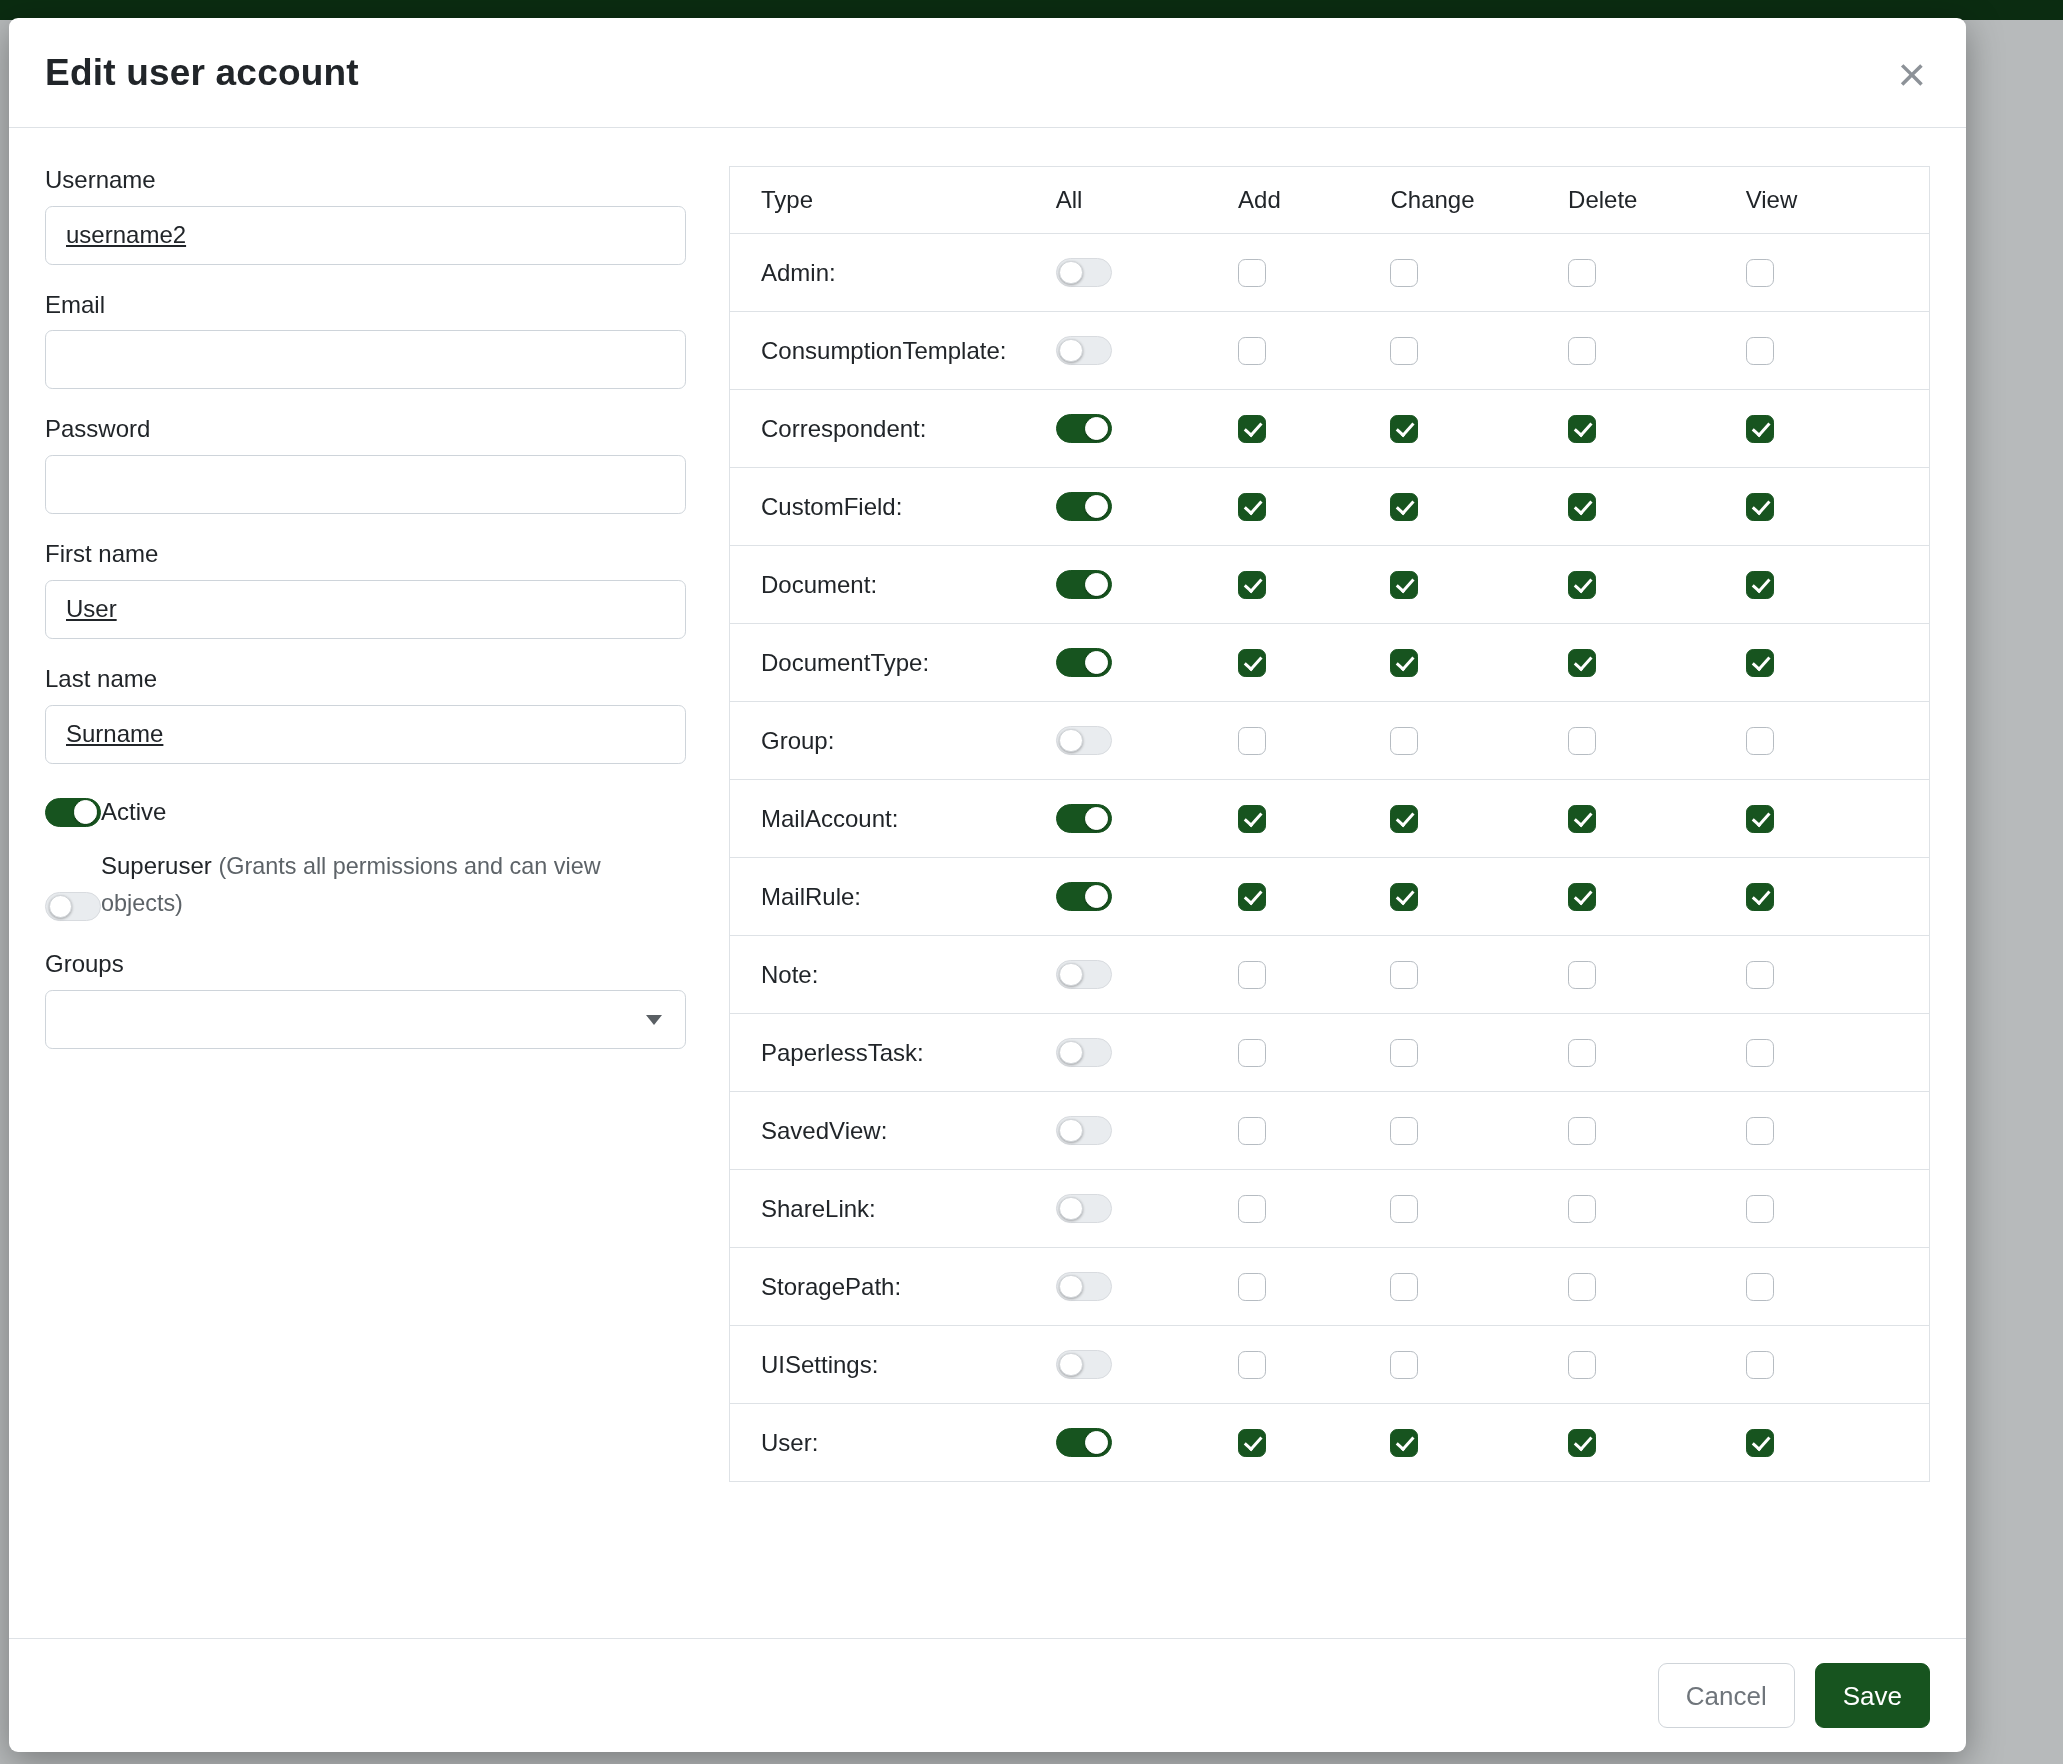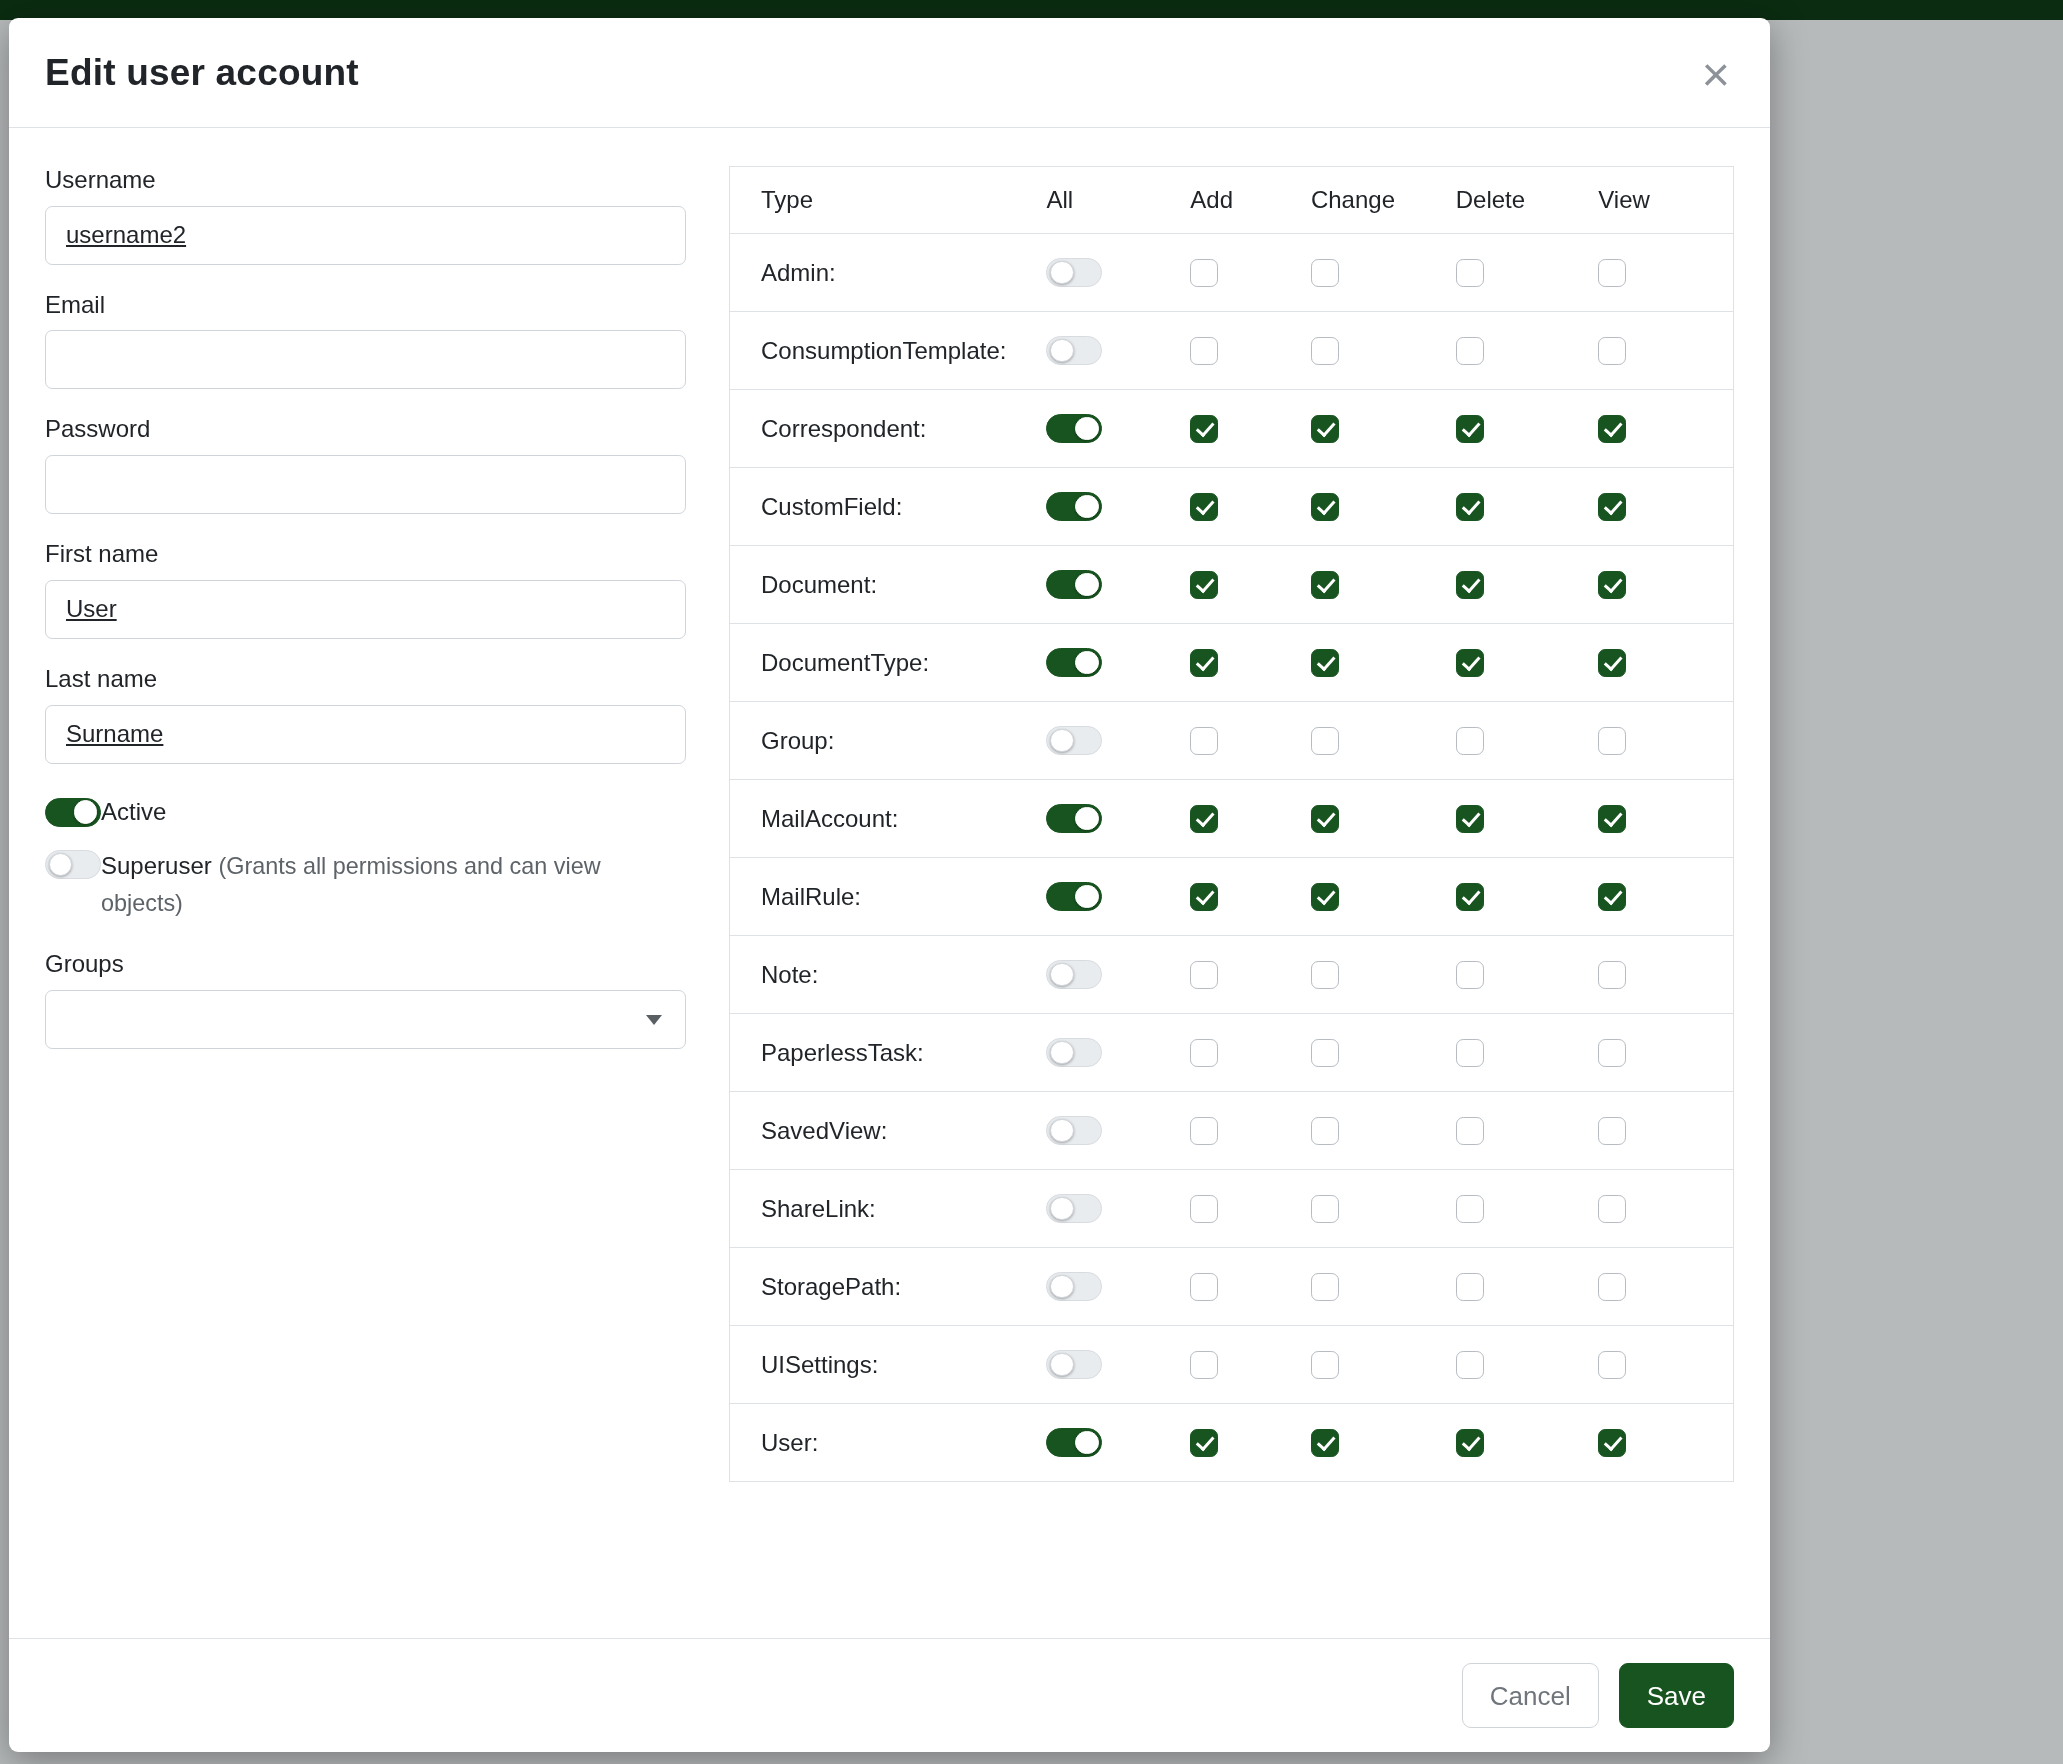--- a/index.html
+++ b/index.html
@@ -6,21 +6,21 @@
   html,body { width:2063px; height:1764px; }
   body {
     font-family:"Liberation Sans", sans-serif;
     background:#b7babb;
     position:relative;
     overflow:hidden;
     color:#212529;
   }
   .backdrop-top { position:absolute; top:0; left:0; right:0; height:20px; background:#0b2c11; }
   .modal {
-    position:absolute; left:9px; top:18px; width:1761px; height:1734px;
+    position:absolute; left:9px; top:18px; width:1957px; height:1734px;
     background:#fff; border-radius:9px;
     box-shadow:0 9px 36px rgba(0,0,0,.35);
     display:flex; flex-direction:column;
     overflow:hidden;
   }
   .modal-header {
     display:flex; align-items:flex-start; justify-content:space-between;
     padding:34px 40px 31px 36px;
     border-bottom:0.9px solid #dee2e6;
     flex-shrink:0;
@@ -44,21 +44,21 @@
     border:0.9px solid #d8dbdf; position:relative; flex-shrink:0; cursor:pointer;
   }
   .switch .knob {
     position:absolute; top:1.8px; left:2.7px; width:23.4px; height:23.4px; border-radius:50%;
     background:#fff; box-shadow:0 0.9px 2.7px rgba(0,0,0,.3); border:0.9px solid #cfd3d7;
   }
   .switch.on { background:#17541f; border-color:#17541f; }
   .switch.on .knob { left:auto; right:2.7px; border-color:#fff; }
   .switch-row { display:flex; align-items:center; gap:0; margin-bottom:20px; }
   .switch-row.top-gap { margin-top:34px; }
-  .switch-row.superuser { align-items:flex-start; margin-bottom:12.6px; }
+  .switch-row.superuser { align-items:flex-end; margin-bottom:12.6px; }
   .switch-row.superuser .switch { margin-top:3.6px; }
   .switch-label { font-size:24px; color:#212529; }
   .su-text { max-width:518px; font-size:24px; line-height:1.55; }
   .su-hint { color:#5d6368; font-size:23.4px; }
   .groups-group { margin-top:29px; }
   .select-box {
     position:relative; height:59px; border:0.9px solid #ced4da; border-radius:7.2px;
     background:#fff; cursor:pointer;
   }
   .select-caret {

